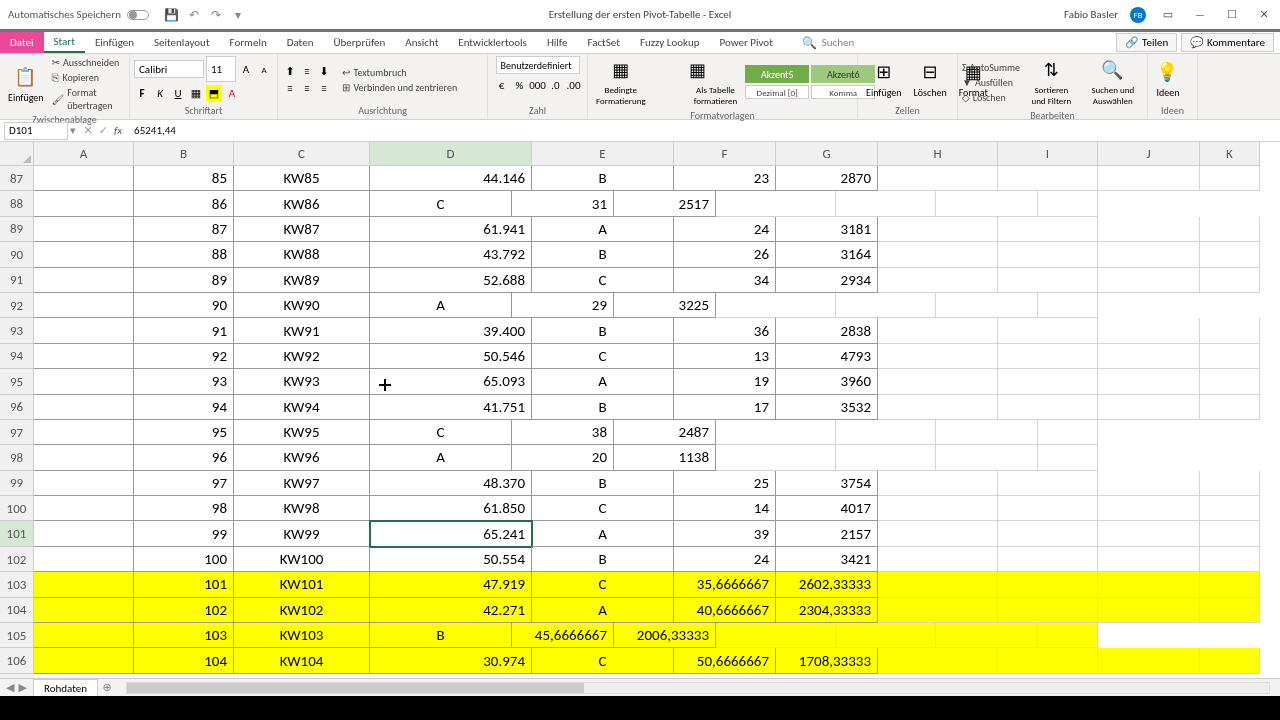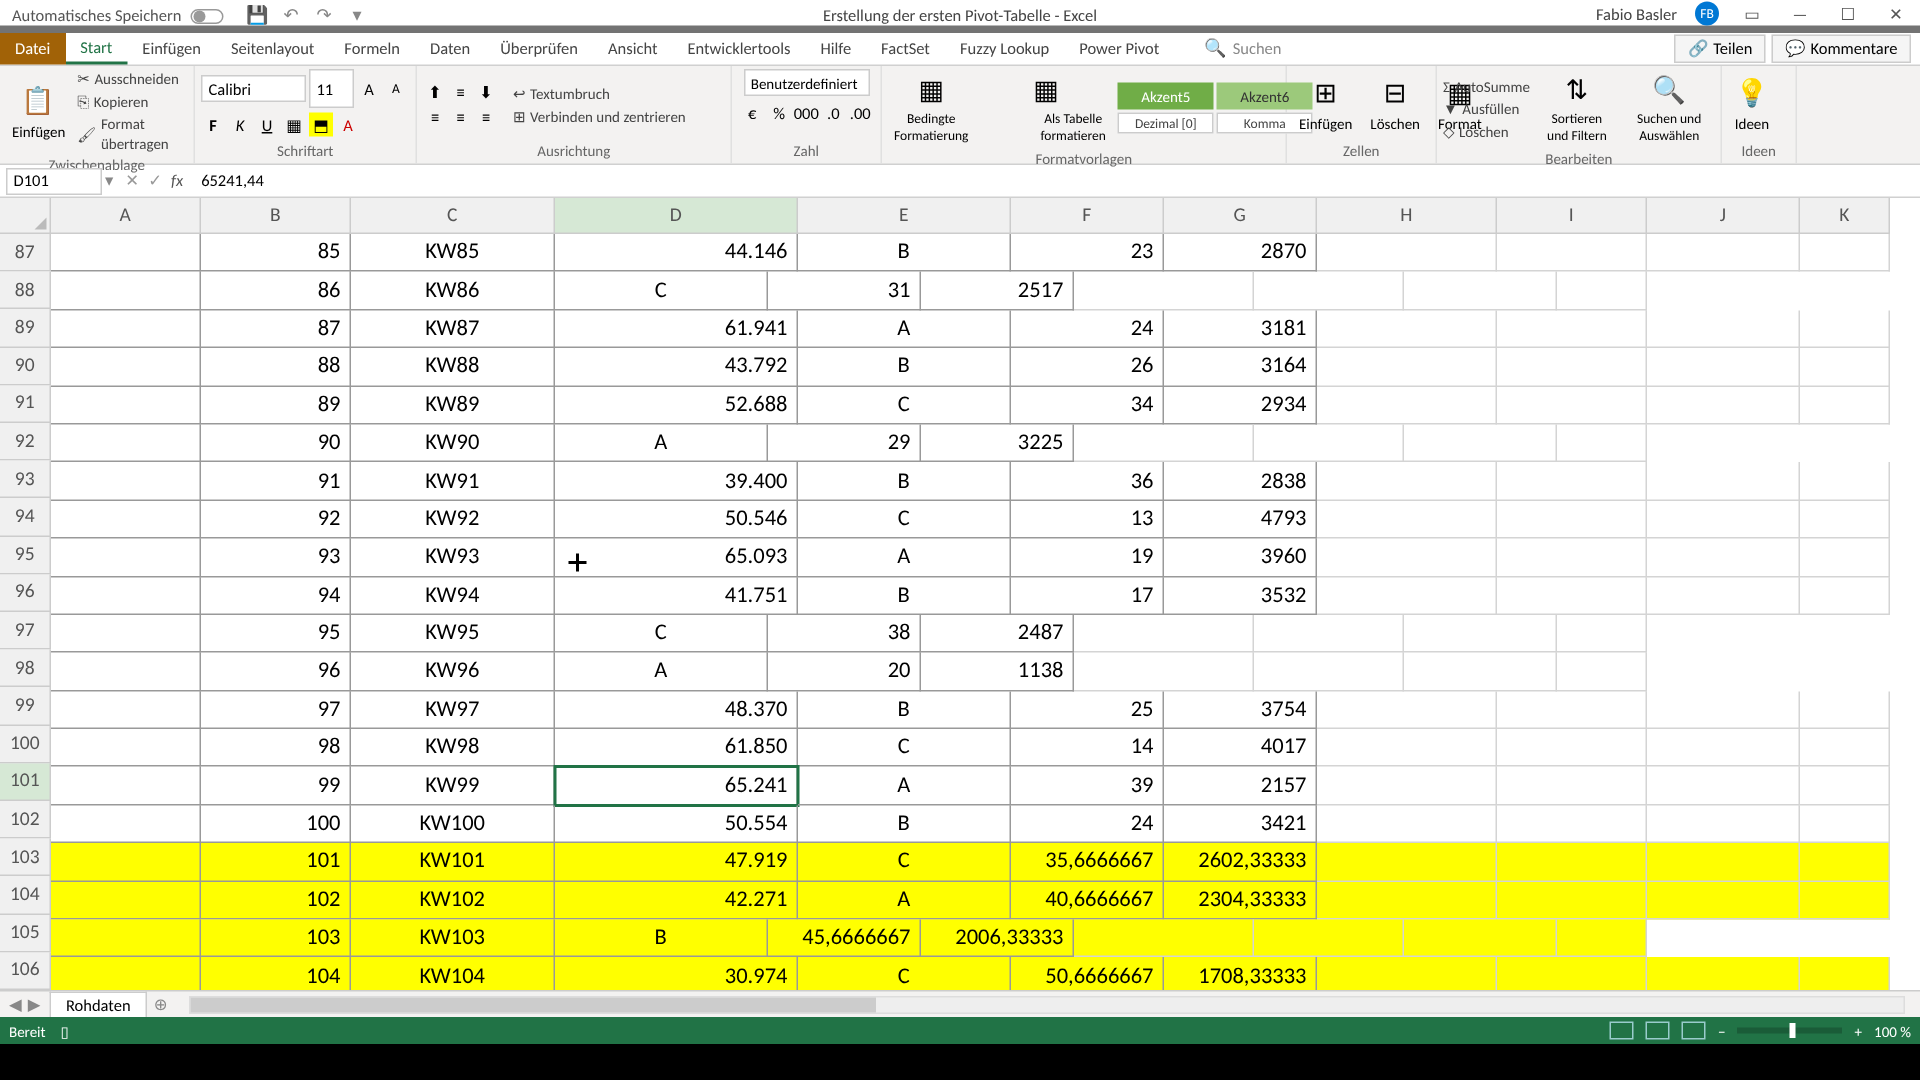--- a/index.html
+++ b/index.html
@@ -1,34 +1,34 @@
 <!DOCTYPE html>
 <html><head>
 <meta charset="utf-8">
 <style>
 * { margin:0; padding:0; box-sizing:border-box; font-family:"Segoe UI",Calibri,sans-serif; }
 body { background:#000; width:1280px; height:720px; overflow:hidden; position:relative; }
 .app { background:#fff; width:1280px; height:696px; display:flex; flex-direction:column; }
 
 
-.titlebar { height:22px; background:#fff; display:flex; align-items:flex-end; font-size:11px; color:#555; position:relative; border-bottom:5px solid #737373; }
+.titlebar { height:32px; background:#fff; display:flex; align-items:center; font-size:11px; color:#555; position:relative; border-bottom:3px solid #737373; }
 .autosave { display:flex; align-items:center; gap:6px; padding:0 8px; }
 .toggle { width:22px; height:10px; border:1px solid #999; border-radius:5px; display:inline-block; position:relative; background:#fff; }
 .toggle::after { content:""; position:absolute; left:1px; top:0px; width:8px; height:8px; border-radius:50%; background:#999; }
 .qat { display:flex; gap:8px; margin-left:8px; align-items:center; }
 .qat-icon { width:14px; height:14px; display:flex; align-items:center; justify-content:center; color:#888; font-size:12px; }
 .title-center { position:absolute; left:50%; transform:translateX(-50%); font-size:11px; color:#444; }
 .title-right { position:absolute; right:6px; display:flex; align-items:center; gap:12px; }
 .user-badge { width:16px; height:16px; border-radius:50%; background:#0078d4; color:#fff; font-size:9px; display:flex; align-items:center; justify-content:center; }
 .win-btn { width:20px; height:14px; display:flex; align-items:center; justify-content:center; color:#555; font-size:11px; }
 
 
 .ribbon-tabs { height:22px; background:#fff; display:flex; align-items:center; font-size:11px; border-bottom:1px solid #d0d0d0; }
 .tab { padding:0 10px; height:100%; display:flex; align-items:center; color:#444; cursor:pointer; }
-.tab.file { background:#a16207; color:#fff; }
+.tab.file { background:#ec4899; color:#fff; }
 .tab.active { border-bottom:2px solid #217346; color:#217346; }
 .search-area { display:flex; align-items:center; gap:4px; margin-left:20px; color:#888; }
 .search-area .mag { font-size:12px; }
 .ribbon-right { margin-left:auto; display:flex; gap:4px; padding-right:6px; }
 .ribbon-right .btn { padding:2px 8px; border:1px solid #ccc; font-size:11px; display:flex; align-items:center; gap:3px; background:#f5f5f5; }
 
 
 .ribbon-body { height:66px; background:#f3f2f1; display:flex; border-bottom:1px solid #d0d0d0; font-size:10px; }
 .group { border-right:1px solid #e0e0e0; display:flex; flex-direction:column; padding:2px 4px; }
 .group-content { flex:1; display:flex; align-items:center; gap:4px; }
@@ -598,26 +598,13 @@
       <span>◀</span>
       <span>▶</span>
     </div>
     <div class="sheet-tab">Rohdaten</div>
     <div class="sheet-add">⊕</div>
     <div class="h-scroll">
         <div class="h-thumb"></div>
       </div>
   </div>
 
-  <div class="status-bar">
-    <span>Bereit</span>
-    <span style="margin-left:10px;">▯</span>
-    <div class="status-right">
-      <span class="view-btn"></span>
-      <span class="view-btn"></span>
-      <span class="view-btn"></span>
-      <span>−</span>
-      <div class="zoom-slider"></div>
-      <span>+</span>
-      <span>100 %</span>
-    </div>
-  </div>
 </div>
 
 </body></html>

